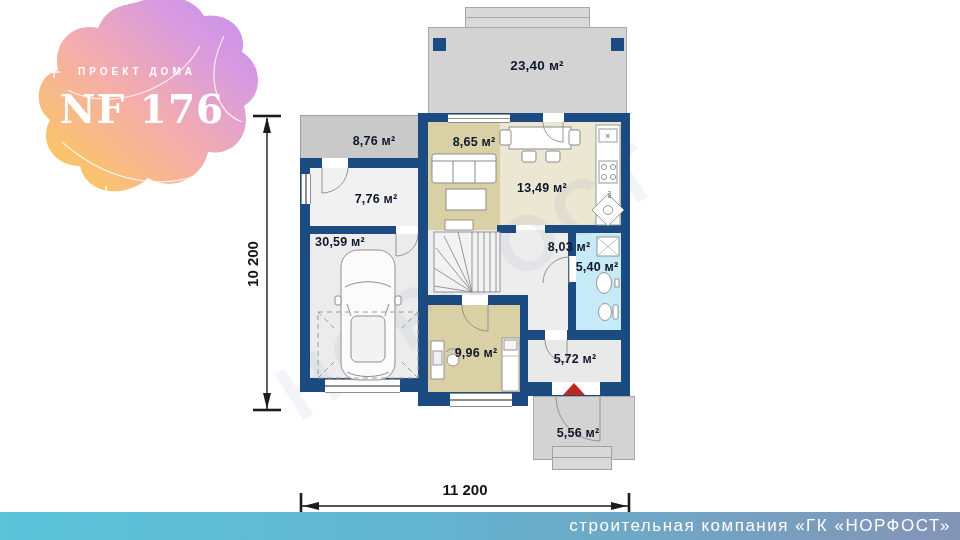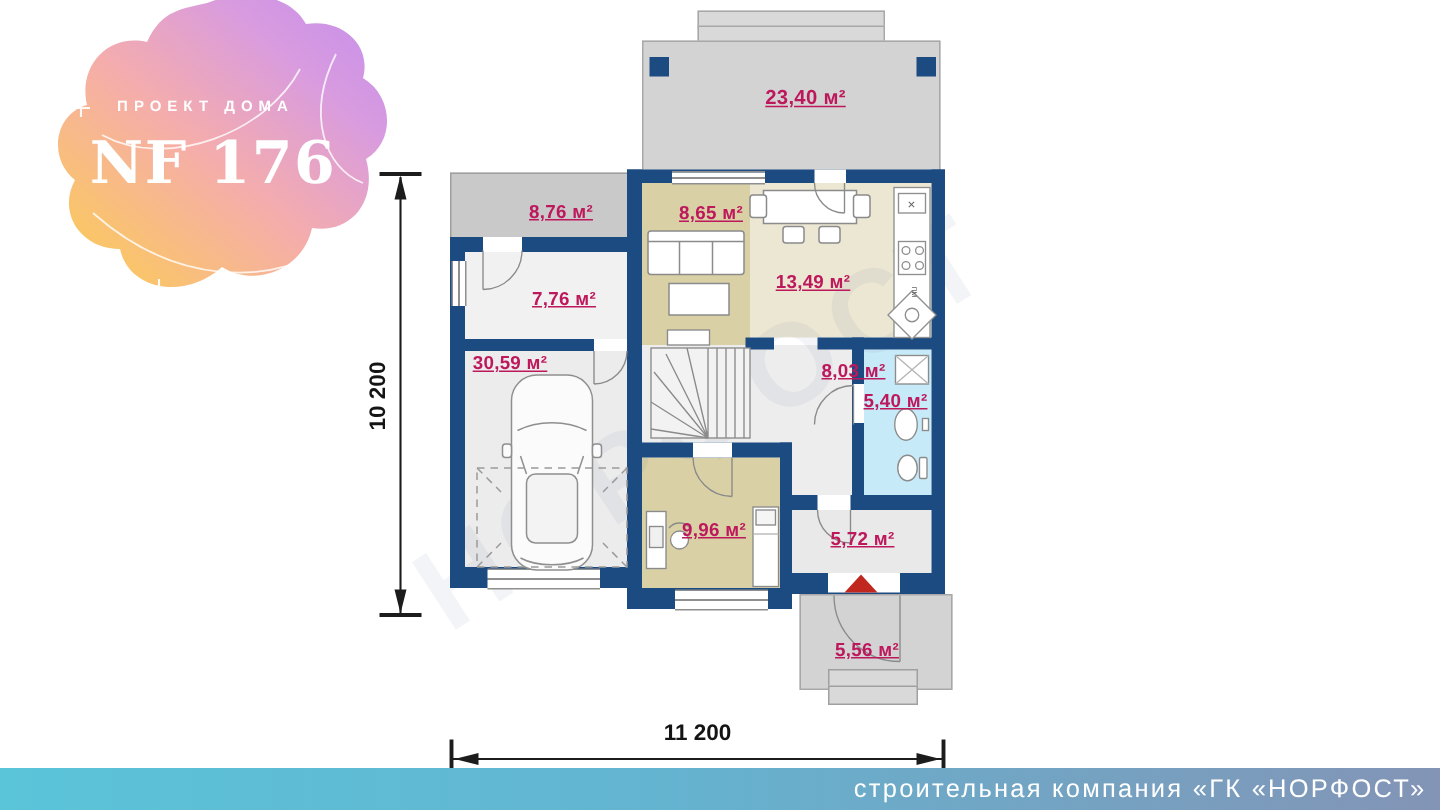--- a/index.html
+++ b/index.html
@@ -15,21 +15,21 @@
   html,body{margin:0;padding:0;}
   body{width:960px;height:540px;overflow:hidden;background:#ffffff;
        font-family:"Liberation Sans",sans-serif;position:relative;}
   .abs{position:absolute;}
   .wall{position:absolute;background:var(--wall);z-index:3;}
   .fillroom{position:absolute;z-index:1;}
   .gapw{position:absolute;z-index:4;background:#fff;}
   .win-h{position:absolute;z-index:4;background:linear-gradient(to bottom,#fff 42%,#8f8f8f 42%,#8f8f8f 58%,#fff 58%);border-top:1px solid #8f8f8f;border-bottom:1px solid #8f8f8f;}
   .win-v{position:absolute;z-index:4;background:linear-gradient(to right,#fff 42%,#8f8f8f 42%,#8f8f8f 58%,#fff 58%);border-left:1px solid #8f8f8f;border-right:1px solid #8f8f8f;}
   .room-label{position:absolute;z-index:6;transform:translate(-50%,-50%);
-    font-weight:700;font-size:12.5px;color:#be185d;white-space:nowrap;letter-spacing:.2px;text-decoration:underline;}
+    font-weight:700;font-size:12.5px;color:#0f172a;white-space:nowrap;letter-spacing:.2px;}
   .room-label.big{font-size:13.5px;}
   .dim-label{position:absolute;z-index:6;font-weight:600;font-size:15px;color:#141414;white-space:nowrap;}
   .watermark{position:absolute;left:285px;top:355px;width:500px;z-index:2;
     font-size:78px;font-weight:700;color:rgba(80,105,140,0.07);
     transform:rotate(-33deg);transform-origin:0 50%;letter-spacing:6px;pointer-events:none;}
   .footer{position:absolute;left:0;right:0;bottom:0;height:28px;z-index:9;
     background:linear-gradient(90deg,#5ac4d9 0%,#63b4d0 45%,#8394b6 100%);
     color:#fff;display:flex;align-items:center;justify-content:flex-end;
     font-size:17px;letter-spacing:1.5px;padding-right:9px;box-sizing:border-box;}
   .logo-tagline{position:absolute;left:57px;top:66px;width:160px;z-index:9;

